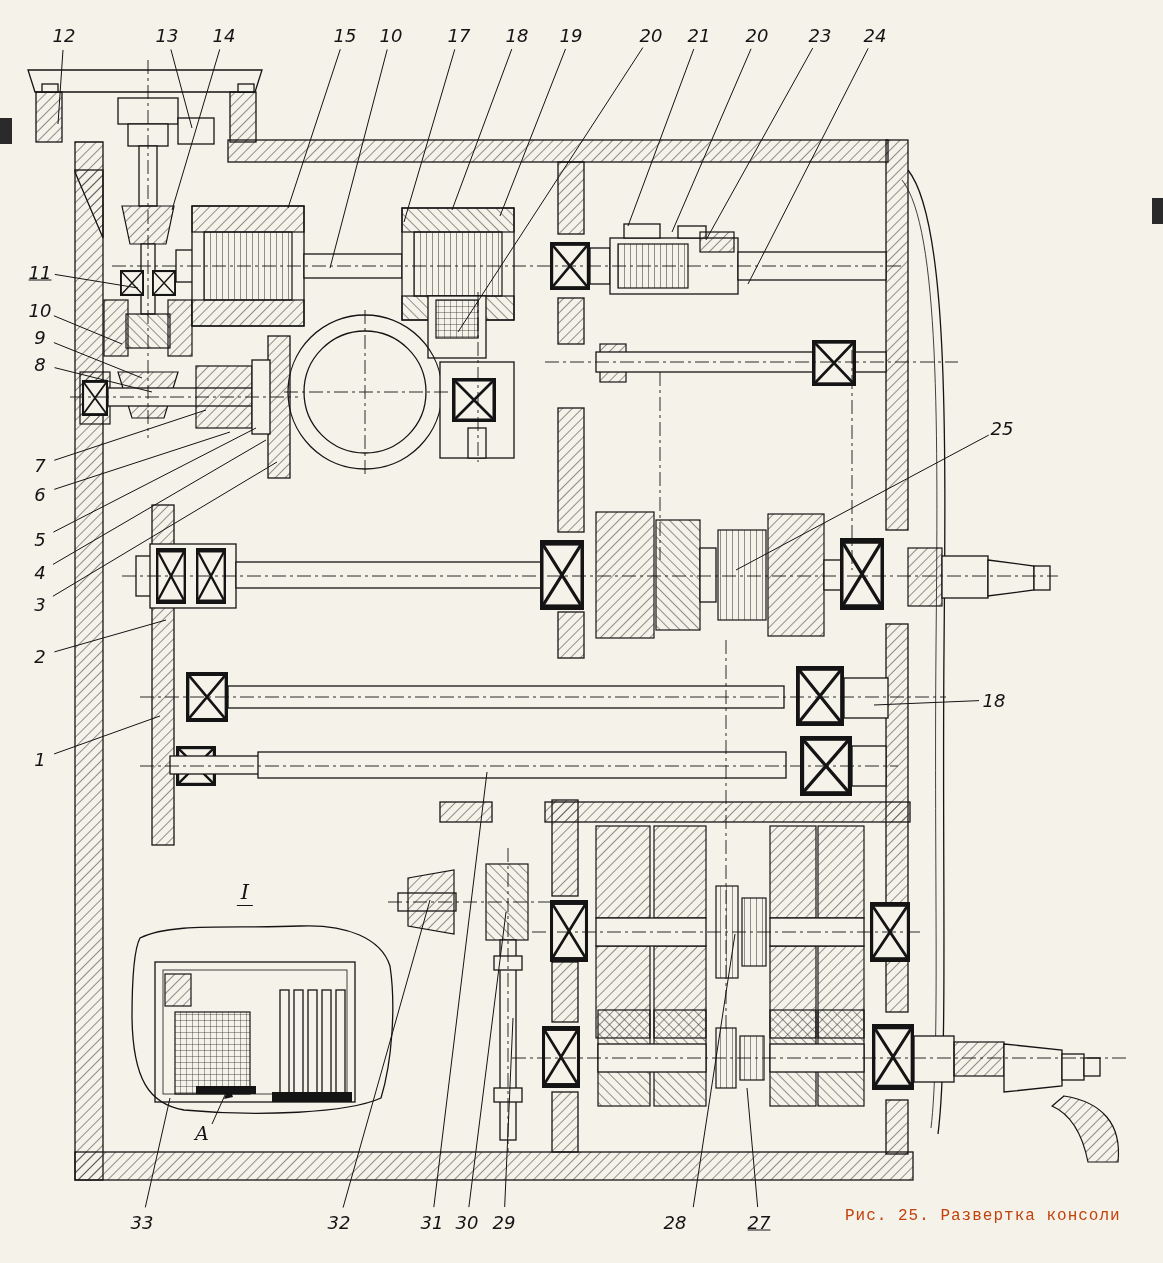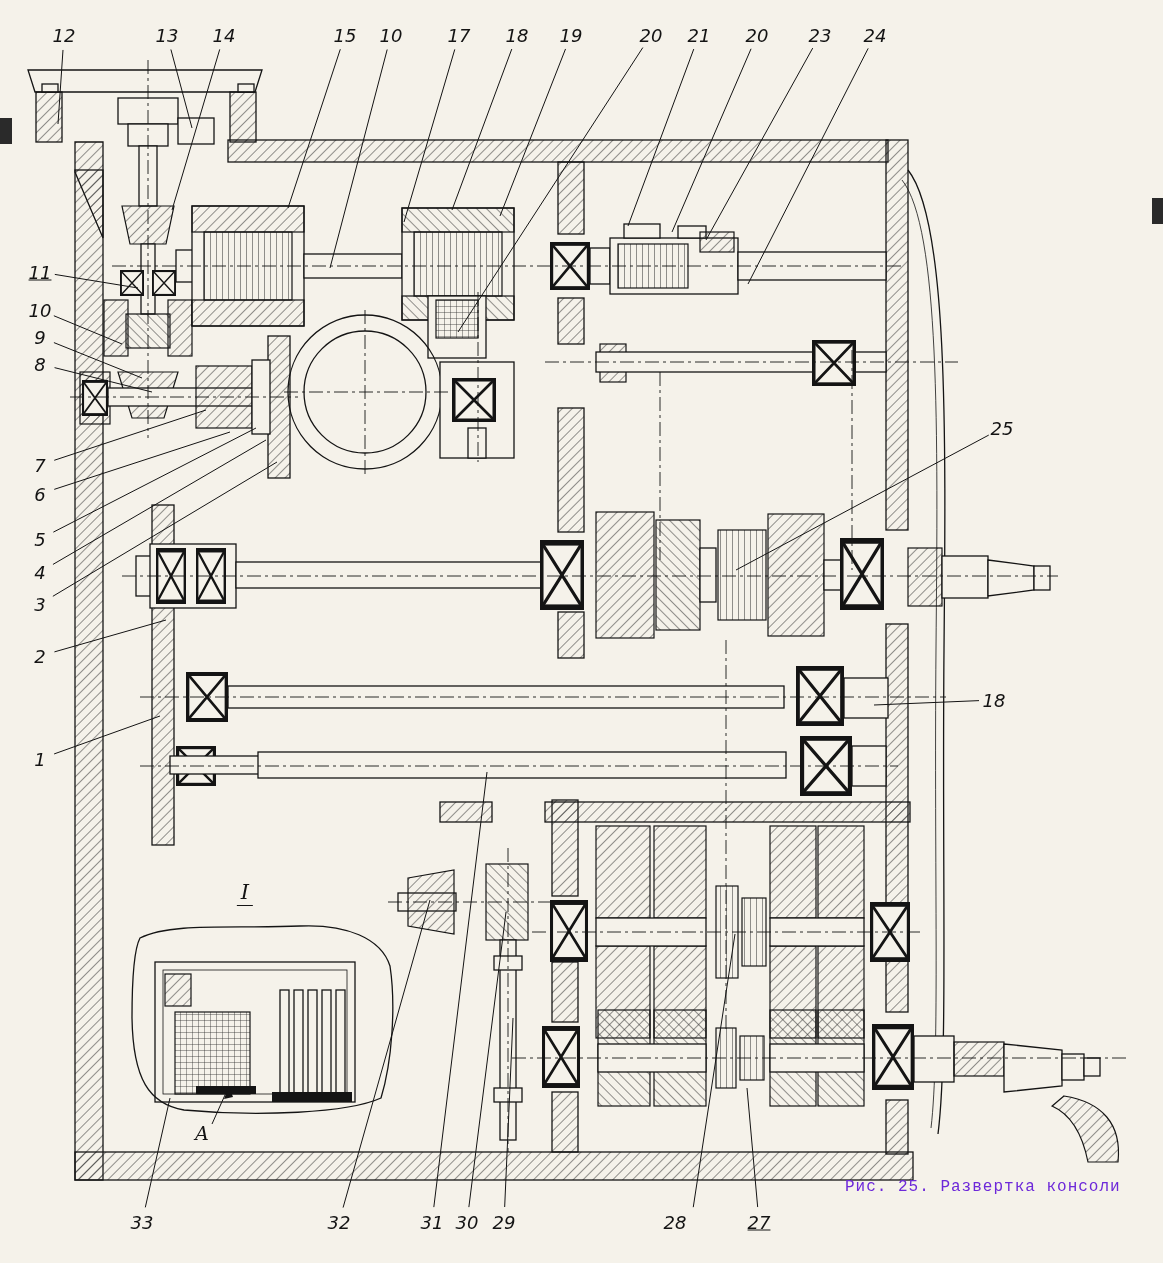--- a/index.html
+++ b/index.html
@@ -11,22 +11,22 @@
   .hatched{fill:url(#h1);stroke:#141414;stroke-width:1.2;}
   .hatched2{fill:url(#h2);stroke:#141414;stroke-width:1.2;}
   .vlines{fill:url(#vl);stroke:#141414;stroke-width:1.2;}
   .gridfill{fill:url(#grid);stroke:#141414;stroke-width:1.2;}
   .ln{fill:none;stroke:#141414;stroke-width:1.3;}
   .thin{fill:none;stroke:#141414;stroke-width:0.8;}
   .cl line{stroke:#141414;stroke-width:0.9;stroke-dasharray:14 4 3 4;}
   .leaders line{stroke:#141414;stroke-width:1;}
   .callout{position:absolute;transform:translate(-50%,-50%);font:italic 18px "DejaVu Sans",sans-serif;
            color:#141414;white-space:nowrap;}
-  .caption{position:absolute;left:845px;top:1178px;font:16px "Liberation Mono",monospace;
-           letter-spacing:1px;color:#6d28d9;}
+  .caption{position:absolute;left:845px;top:1207px;font:16px "Liberation Mono",monospace;
+           letter-spacing:1px;color:#c2410c;}
   .view-label{position:absolute;left:245px;top:893px;transform:translate(-50%,-50%);
               font:italic 21px "DejaVu Serif",serif;border-bottom:1.5px solid #141414;padding:0 4px 1px;}
   .detail-label{position:absolute;left:202px;top:1133px;transform:translate(-50%,-50%);
                 font:italic 19px "DejaVu Serif",serif;}
 </style>
 </head>
 <body>
 
 <div class="stage">
 

